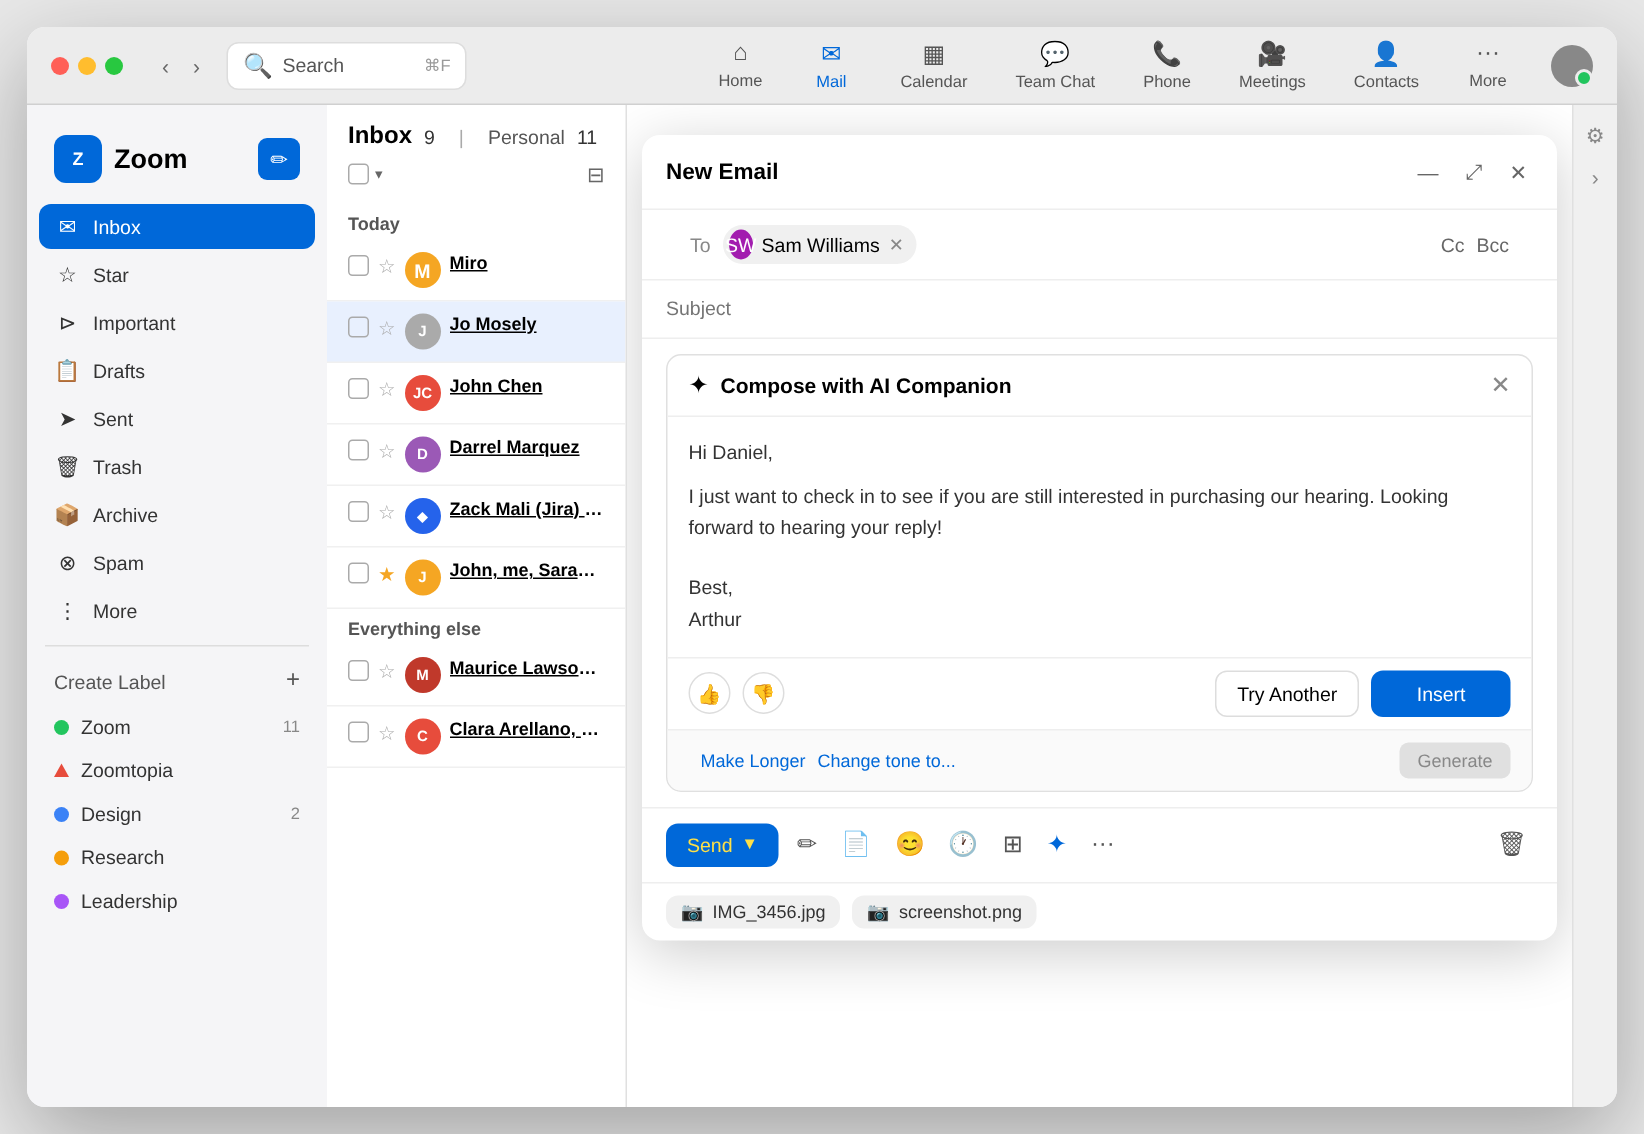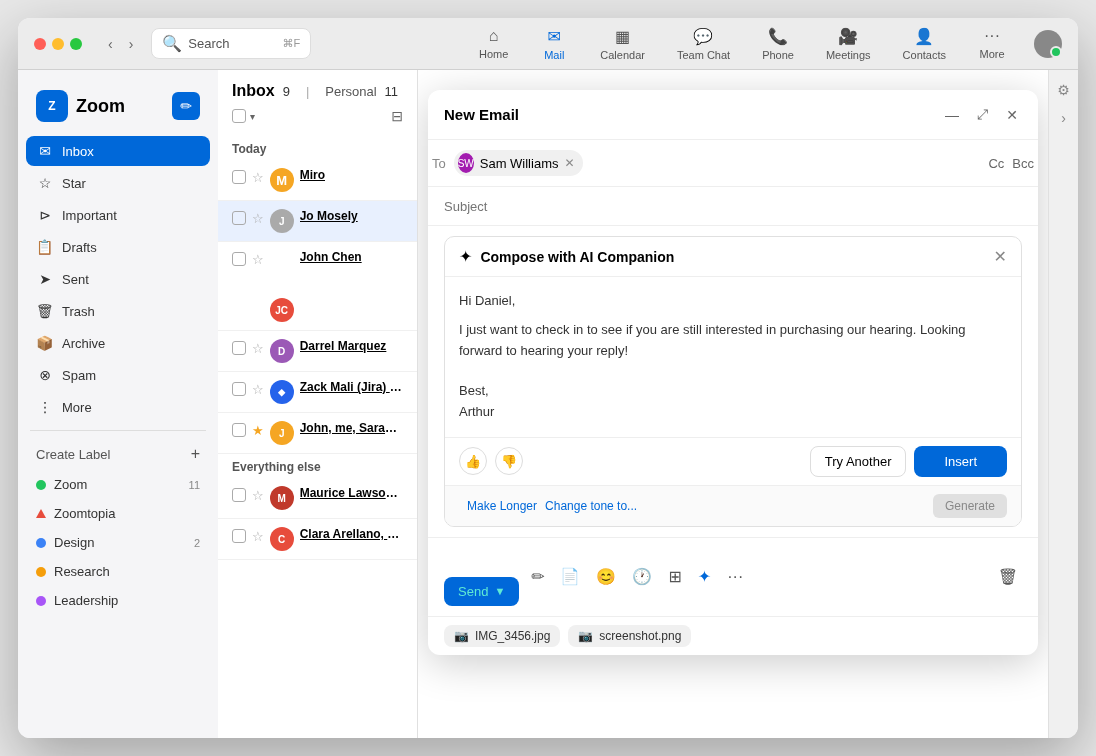--- a/index.html
+++ b/index.html
@@ -176,30 +176,30 @@
       z-index: 10;
     }
     .compose-header {
       display: flex; align-items: center; padding: 14px 16px;
       border-bottom: 1px solid #eee;
     }
     .compose-title { font-size: 15px; font-weight: 600; flex: 1; }
     .compose-controls { display: flex; gap: 10px; }
     .compose-ctrl-btn { background: none; border: none; cursor: pointer; color: #666; font-size: 14px; padding: 2px 4px; }
     .compose-to-row {
-      display: flex; align-items: center; padding: 10px 4px;
+      display: flex; align-items: center; padding: 10px 32px;
       border-bottom: 1px solid #eee; gap: 8px;
     }
     .to-label { font-size: 13px; color: #888; }
     .recipient-chip {
       display: flex; align-items: center; gap: 6px;
       background: #f0f0f0; border-radius: 16px; padding: 3px 8px 3px 4px;
       font-size: 13px;
     }
-    .recipient-avatar { width: 16px; height: 20px; border-radius: 50%; background: #a21caf; display: flex; align-items: center; justify-content: center; color: white; font-size: 10px; }
+    .recipient-avatar { width: 16px; height: 20px; border-radius: 50%; background: #a21caf; display: flex; align-items: center; justify-content: center; color: white; font-size: 13px; }
     .recipient-x { color: #888; cursor: pointer; font-size: 12px; }
     .cc-bcc { margin-left: auto; display: flex; gap: 8px; }
     .cc-btn { font-size: 13px; color: #666; cursor: pointer; }
     .subject-row { padding: 10px 16px; border-bottom: 1px solid #eee; }
     .subject-input { width: 100%; border: none; outline: none; font-size: 13px; color: #aaa; }
 
     
     .ai-companion {
       margin: 10px 16px;
       border: 1px solid #e0e0e0;
@@ -242,22 +242,22 @@
       border: none; border-radius: 6px; font-size: 12px; color: #888; cursor: pointer;
     }
 
     
     .compose-footer {
       display: flex; align-items: center; padding: 10px 16px;
       border-top: 1px solid #eee; gap: 8px;
     }
     .send-btn {
       display: flex; align-items: center; gap: 6px;
-      background: #0068d9; color: #5eead4; border: none; border-radius: 8px;
-      padding: 7px 14px; font-size: 13px; cursor: pointer; margin-top: 29px;
+      background: #0068d9; color: #fde047; border: none; border-radius: 8px;
+      padding: 7px 14px; font-size: 13px; cursor: pointer;
     }
     .send-arrow { font-size: 11px; }
     .toolbar-icon { background: none; border: none; cursor: pointer; color: #555; font-size: 16px; padding: 4px; }
     .attachments-row {
       display: flex; gap: 8px; padding: 8px 16px;
       border-top: 1px solid #eee;
     }
     .attachment-chip {
       display: flex; align-items: center; gap: 6px;
       background: #f0f0f0; border-radius: 8px; padding: 4px 10px;
@@ -445,21 +445,21 @@
           <span class="email-star">☆</span>
           <div class="email-avatar" style="background:#aaa;">J</div>
           <div class="email-info">
             <div class="email-sender">Jo Mosely</div>
           </div>
         </div>
 
         <div class="email-row">
           <div class="email-checkbox"></div>
           <span class="email-star">☆</span>
-          <div class="email-avatar" style="background:#e74c3c;margin-top:48px;">JC</div>
+          <div class="email-avatar" style="background:#e74c3c;">JC</div>
           <div class="email-info">
             <div class="email-sender">John Chen</div>
           </div>
         </div>
 
         <div class="email-row">
           <div class="email-checkbox"></div>
           <span class="email-star">☆</span>
           <div class="email-avatar" style="background:#9b59b6;">D</div>
           <div class="email-info">

